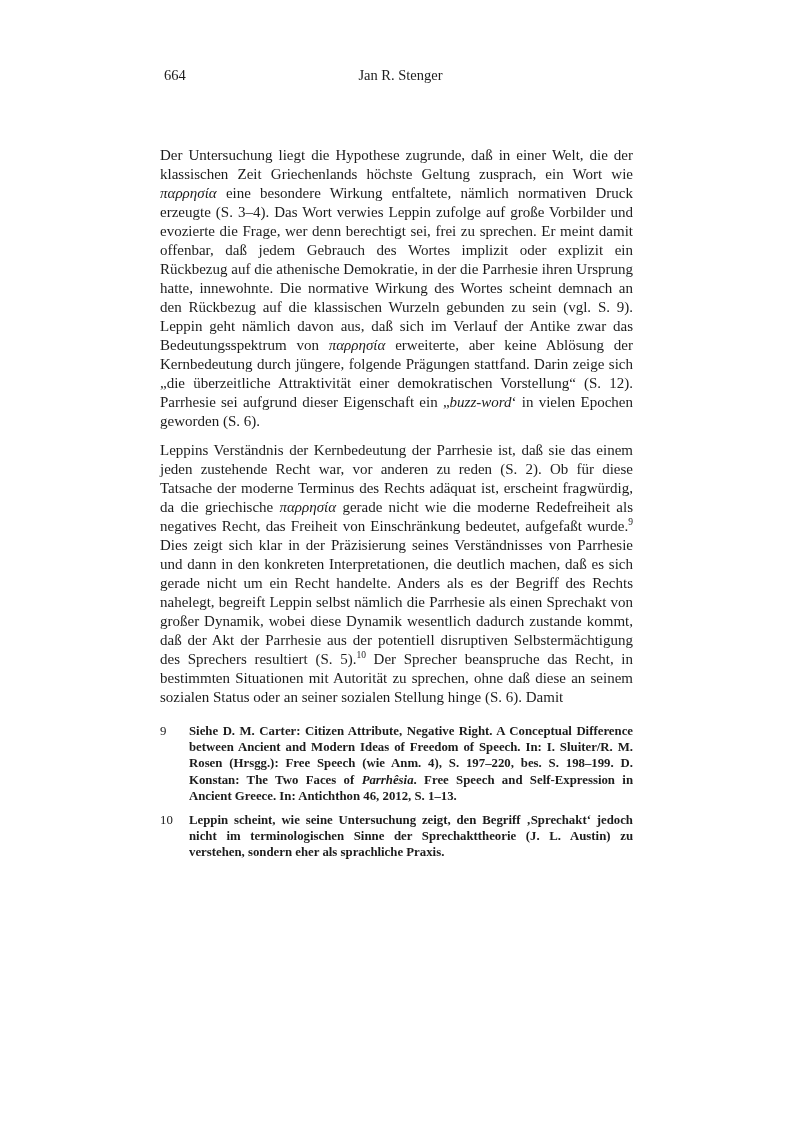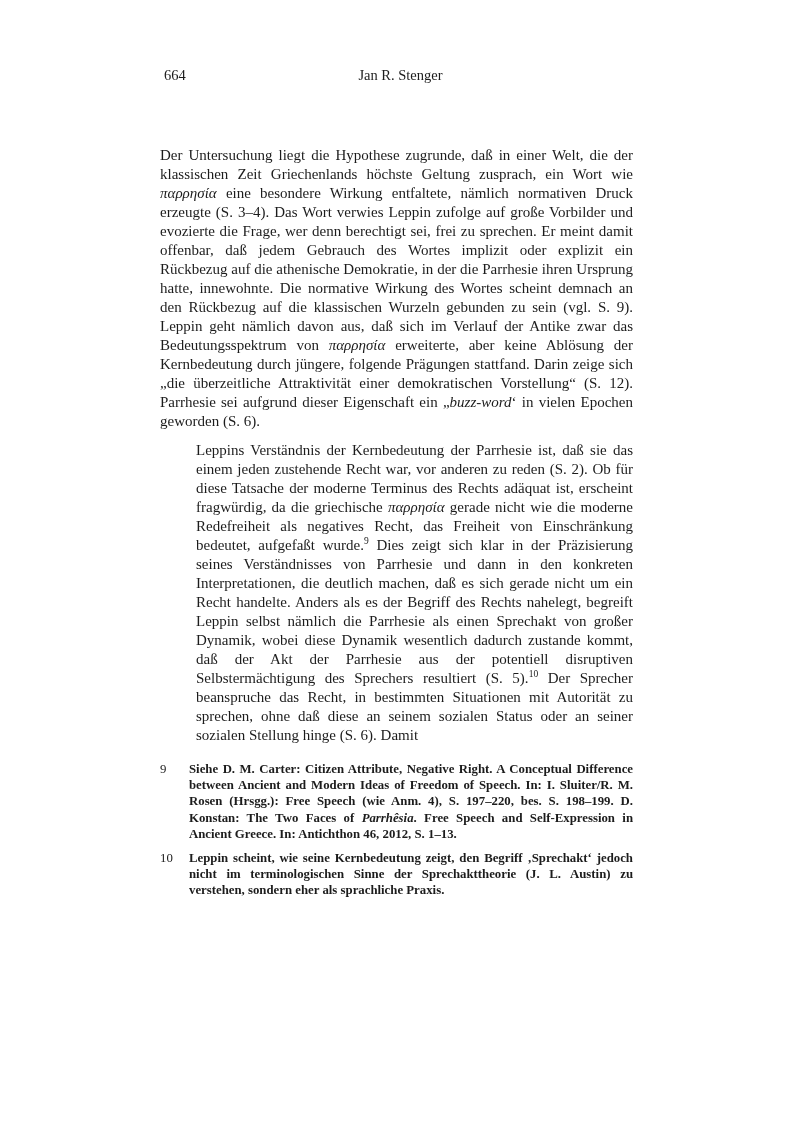--- a/index.html
+++ b/index.html
@@ -41,21 +41,21 @@
     left: 160px;
     width: 473px;
   }
   .body-text {
     font-size: 15px;
     line-height: 19px;
     text-align: justify;
     hyphens: auto;
     -webkit-hyphens: auto;
   }
-  .para + .para { margin-top: 10px; margin-left: 36px; }
+  .para + .para { margin-top: 10px; }
   .run-greek { font-style: italic; }
   .run-italic { font-style: italic; }
   sup.run-sup {
     font-size: 9.5px;
     line-height: 0;
     vertical-align: super;
   }
   .footnotes {
     margin-top: 16px;
     font-size: 12.8px;
@@ -91,18 +91,18 @@
         <p class="para"><span class="run-normal">Leppins Verständnis der Kernbedeutung der Parrhesie ist, daß sie das einem jeden zustehende Recht war, vor anderen zu reden (S. 2). Ob für diese Tatsache der moderne Terminus des Rechts adäquat ist, erscheint fragwürdig, da die griechische </span><span class="run-greek">παρρησία</span><span class="run-normal"> gerade nicht wie die moderne Redefreiheit als negatives Recht, das Freiheit von Einschränkung bedeutet, aufgefaßt wurde.</span><sup class="run-sup">9</sup><span class="run-normal"> Dies zeigt sich klar in der Präzisierung seines Verständnisses von Parrhesie und dann in den konkreten Interpretationen, die deutlich machen, daß es sich gerade nicht um ein Recht handelte. Anders als es der Begriff des Rechts nahelegt, begreift Leppin selbst nämlich die Parrhesie als einen Sprechakt von großer Dynamik, wobei diese Dynamik wesentlich dadurch zustande kommt, daß der Akt der Parrhesie aus der potentiell disruptiven Selbstermächtigung des Sprechers resultiert (S. 5).</span><sup class="run-sup">10</sup><span class="run-normal"> Der Sprecher beanspruche das Recht, in bestimmten Situationen mit Autorität zu sprechen, ohne daß diese an seinem sozialen Status oder an seiner sozialen Stellung hinge (S. 6). Damit</span></p>
       </main>
 
     <section class="footnotes">
         <div class="footnote">
           <span class="fn-num">9</span>
           <span class="fn-text"><span class="run-normal">Siehe D. M. Carter: Citizen Attribute, Negative Right. A Conceptual Difference between Ancient and Modern Ideas of Freedom of Speech. In: I. Sluiter/R. M. Rosen (Hrsgg.): Free Speech (wie Anm. 4), S. 197–220, bes. S. 198–199. D. Konstan: The Two Faces of </span><span class="run-italic">Parrhêsia</span><span class="run-normal">. Free Speech and Self-Expression in Ancient Greece. In: Antichthon 46, 2012, S. 1–13.</span></span>
         </div>
         <div class="footnote">
           <span class="fn-num">10</span>
-          <span class="fn-text"><span class="run-normal">Leppin scheint, wie seine Kernbedeutung zeigt, den Begriff ‚Sprechakt‘ jedoch nicht im terminologischen Sinne der Sprechakttheorie (J. L. Austin) zu verstehen, sondern eher als sprachliche Praxis.</span></span>
+          <span class="fn-text"><span class="run-normal">Leppin scheint, wie seine Untersuchung zeigt, den Begriff ‚Sprechakt‘ jedoch nicht im terminologischen Sinne der Sprechakttheorie (J. L. Austin) zu verstehen, sondern eher als sprachliche Praxis.</span></span>
         </div>
       </section>
   </div>
 
 </div>
 
 </body></html>

